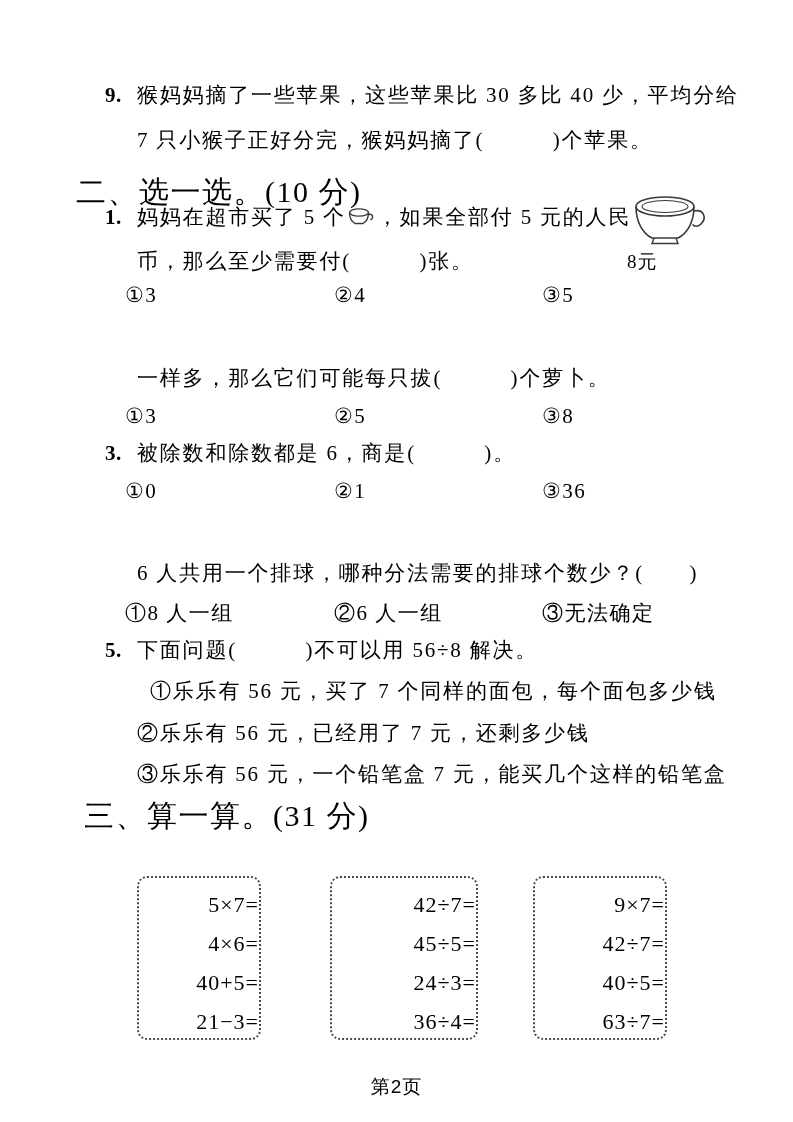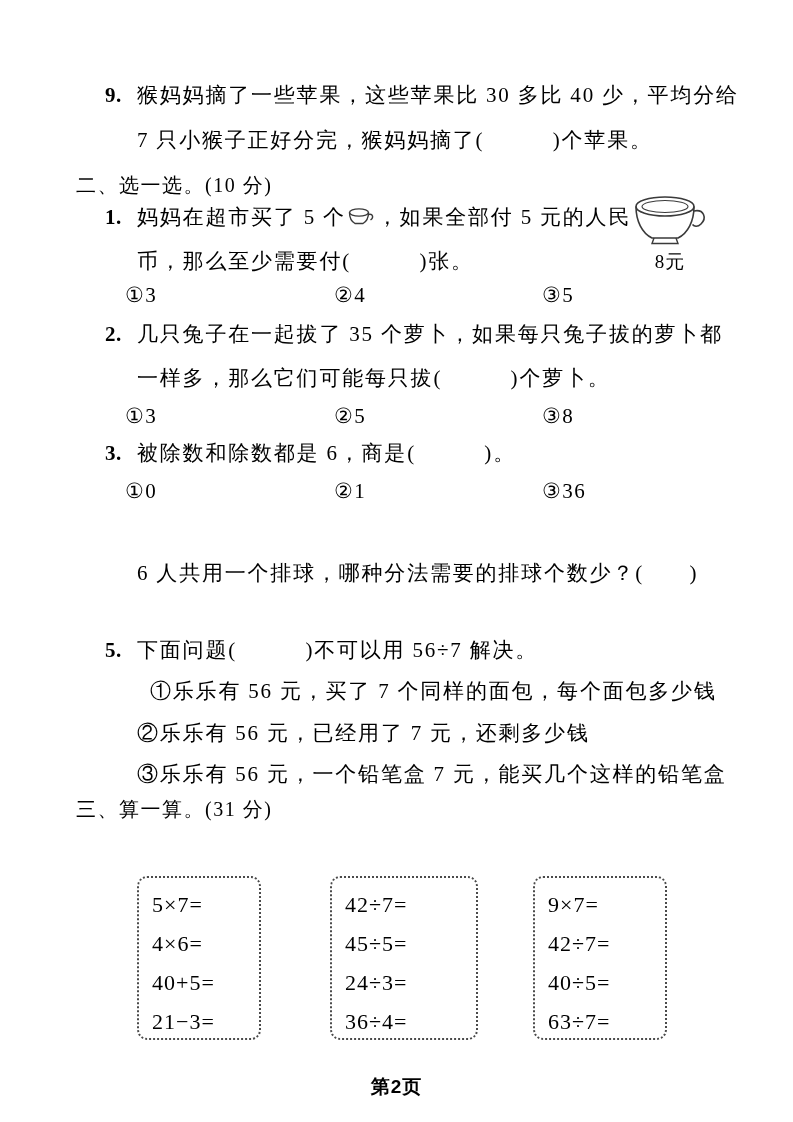--- a/index.html
+++ b/index.html
@@ -8,37 +8,38 @@
     width:793px; height:1122px;
     margin:0 auto;
     background:#ffffff;
     font-family:"Liberation Serif","DejaVu Serif",serif;
     color:#000000;
     overflow:hidden;
   }
   .abs { position:absolute; white-space:nowrap; }
   .bodyline { font-size:21px; letter-spacing:1.8px; line-height:24px; }
   .qnum { display:inline-block; width:32px; font-weight:bold; letter-spacing:0.5px; }
-  .sechead { font-size:20px; letter-spacing:1.5px; }
+  .sechead { font-size:30px; letter-spacing:1.5px; }
   .optrow { left:0; top:0; width:736px; height:26px; }
   .opt { position:absolute; font-size:21px; letter-spacing:1.5px; }
   .o1 { left:125px; } .o2 { left:334px; } .o3 { left:542px; }
   .calcbox {
     position:absolute; top:876px; height:164px;
     border:2px dotted #4a4a4a; border-radius:10px;
     box-sizing:border-box; background:#fff;
     padding-top:7px;
+    text-align:right;
   }
   .prob { font-size:22px; line-height:39px; letter-spacing:1px; padding-left:13px; white-space:nowrap; }
-  .cupfig { position:absolute; left:627px; top:196px; width:86px; text-align:center; }
+  .cupfig { position:absolute; left:627px; top:196px; width:86px; text-align:left; }
   .cuplabel { font-size:19px; letter-spacing:1px; margin-top:1px; }
   .inlinecup { display:inline-block; vertical-align:-2px; margin:0 2px; line-height:0; }
   .footer {
     position:absolute; top:1074px; left:0; width:793px;
-    text-align:center; font-size:19px; font-weight:bold;
+    text-align:center; font-size:19px; font-weight:normal;
     font-family:"Liberation Sans","DejaVu Sans",sans-serif;
     letter-spacing:1px;
   }
   svg { display:block; }
   .inlinecup svg { display:inline-block; }
 </style>
 </head>
 <body>
 
 <div class="page">
@@ -73,23 +74,20 @@
     </svg>
     <div class="cuplabel">8元</div>
   </div>
 
   <div class="abs optrow" style="top:283px">
     <span class="opt o1">①3</span>
     <span class="opt o2">②4</span>
     <span class="opt o3">③5</span>
   </div>
 
-  <div class="abs bodyline" style="left:105px; top:322px">
-    <span class="qnum">2.</span><span>几只兔子在一起拔了 35 个萝卜，如果每只兔子拔的萝卜都</span>
-  </div>
   <div class="abs bodyline" style="left:137px; top:366px">
     <span>一样多，那么它们可能每只拔(　　　)个萝卜。</span>
   </div>
   <div class="abs optrow" style="top:404px">
     <span class="opt o1">①3</span>
     <span class="opt o2">②5</span>
     <span class="opt o3">③8</span>
   </div>
 
   <div class="abs bodyline" style="left:105px; top:441px">
@@ -97,35 +95,40 @@
   </div>
   <div class="abs optrow" style="top:479px">
     <span class="opt o1">①0</span>
     <span class="opt o2">②1</span>
     <span class="opt o3">③36</span>
   </div>
 
   <div class="abs bodyline" style="left:137px; top:561px">
     <span>6 人共用一个排球，哪种分法需要的排球个数少？(　　)</span>
   </div>
+  <div class="abs optrow" style="top:599px">
+    <span class="opt o1">①8 人一组</span>
+    <span class="opt o2">②6 人一组</span>
+    <span class="opt o3">③无法确定</span>
+  </div>
 
   <div class="abs bodyline" style="left:105px; top:638px">
-    <span class="qnum">5.</span><span>下面问题(　　　)不可以用 56÷7 解决。</span>
+    <span class="qnum">5.</span><span>下面问题(　　　)不可以用 56÷8 解决。</span>
   </div>
   <div class="abs bodyline" style="left:150px; top:679px">
     <span>①乐乐有 56 元，买了 7 个同样的面包，每个面包多少钱</span>
   </div>
   <div class="abs bodyline" style="left:137px; top:721px">
     <span>②乐乐有 56 元，已经用了 7 元，还剩多少钱</span>
   </div>
   <div class="abs bodyline" style="left:137px; top:762px">
     <span>③乐乐有 56 元，一个铅笔盒 7 元，能买几个这样的铅笔盒</span>
   </div>
 
-  <div class="abs sechead" style="left:76px; top:796px">三、算一算。(31 分)</div>
+  <div class="abs sechead" style="left:84px; top:796px">三、算一算。(31 分)</div>
 
   <div class="calcbox" style="left:137px; width:124px">
     <div class="prob">5×7=</div>
     <div class="prob">4×6=</div>
     <div class="prob">40+5=</div>
     <div class="prob">21−3=</div>
   </div>
   <div class="calcbox" style="left:330px; width:148px">
     <div class="prob">42÷7=</div>
     <div class="prob">45÷5=</div>

